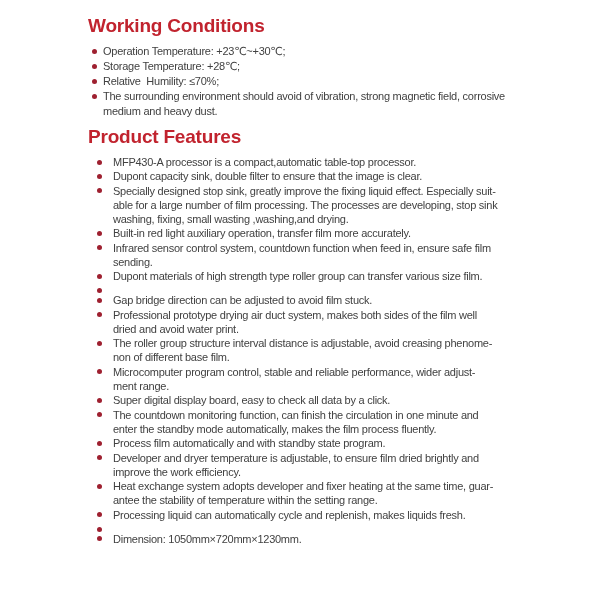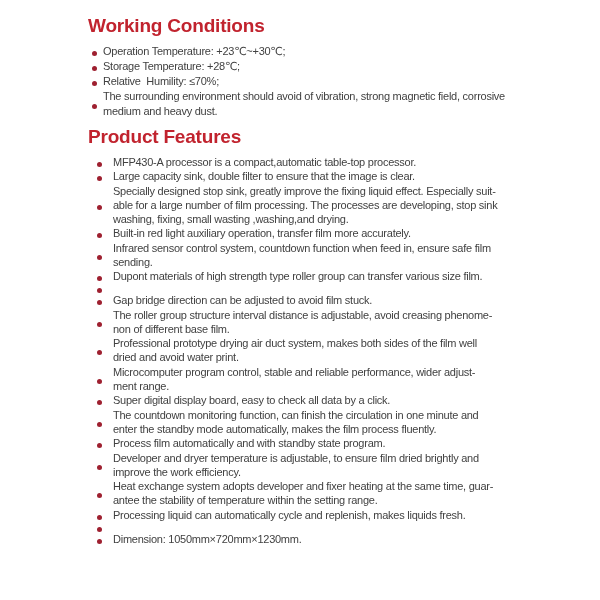--- a/index.html
+++ b/index.html
@@ -30,21 +30,21 @@
     letter-spacing: -0.2px;
     color: var(--accent, #c1232e);
   }
   .bullet-list {
     list-style: none;
     margin: 0;
     padding: 0;
   }
   .list-item {
     display: flex;
-    align-items: center;
+    align-items: flex-start;
     font-size: 11px;
     letter-spacing: -0.25px;
   }
   .bullet {
     flex: 0 0 auto;
     width: 5px;
     height: 5px;
     border-radius: 50%;
     background: var(--bullet, #9e2030);
     margin-top: 4.6px;
@@ -93,21 +93,21 @@
   <section class="doc-section">
     <h2 class="section-title">Product Features</h2>
     <ul class="bullet-list">
   <li class="list-item">
     <span class="bullet"></span>
     <span class="item-text">MFP430-A processor is a compact,automatic table-top processor.</span>
   </li>
 
   <li class="list-item">
     <span class="bullet"></span>
-    <span class="item-text">Large capacity sink, double filter to ensure that the image is clear.</span>
+    <span class="item-text">Dupont capacity sink, double filter to ensure that the image is clear.</span>
   </li>
 
   <li class="list-item">
     <span class="bullet"></span>
     <span class="item-text">Specially designed stop sink, greatly improve the fixing liquid effect. Especially suit-
 able for a large number of film processing. The processes are developing, stop sink
 washing, fixing, small wasting ,washing,and drying.</span>
   </li>
 
   <li class="list-item">
@@ -130,28 +130,28 @@
     <span class="bullet"></span>
   </li>
 
   <li class="list-item">
     <span class="bullet"></span>
     <span class="item-text">Gap bridge direction can be adjusted to avoid film stuck.</span>
   </li>
 
   <li class="list-item">
     <span class="bullet"></span>
+    <span class="item-text">Professional prototype drying air duct system, makes both sides of the film well
+dried and avoid water print.</span>
+  </li>
+
+  <li class="list-item">
+    <span class="bullet"></span>
     <span class="item-text">The roller group structure interval distance is adjustable, avoid creasing phenome-
 non of different base film.</span>
-  </li>
-
-  <li class="list-item">
-    <span class="bullet"></span>
-    <span class="item-text">Professional prototype drying air duct system, makes both sides of the film well
-dried and avoid water print.</span>
   </li>
 
   <li class="list-item">
     <span class="bullet"></span>
     <span class="item-text">Microcomputer program control, stable and reliable performance, wider adjust-
 ment range.</span>
   </li>
 
   <li class="list-item">
     <span class="bullet"></span>

